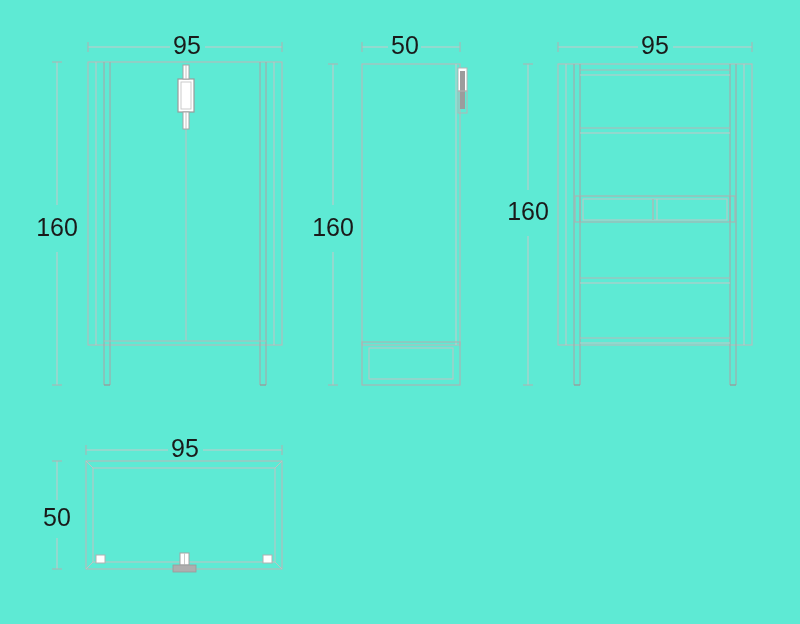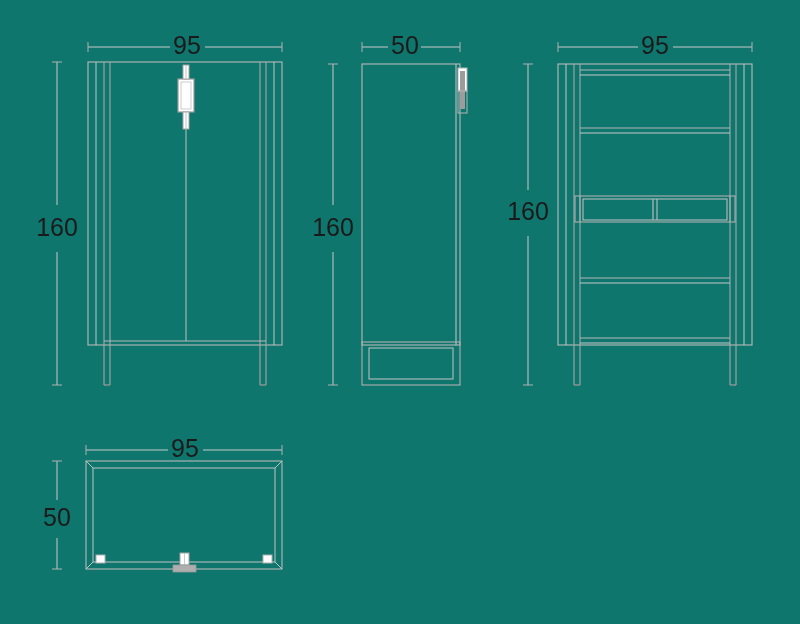--- a/index.html
+++ b/index.html
@@ -7,21 +7,21 @@
     padding: 0;
     background: #ffffff;
   }
   body {
     font-family: "Liberation Sans", sans-serif;
   }
   #drawing-sheet {
     position: relative;
     width: 800px;
     height: 624px;
-    background: #0f766e;
+    background: #5eead4;
     overflow: hidden;
   }
   #drawing-sheet svg {
     position: absolute;
     left: 0;
     top: 0;
   }
   .dim-text {
     font-family: "Liberation Sans", sans-serif;
     font-size: 25px;

